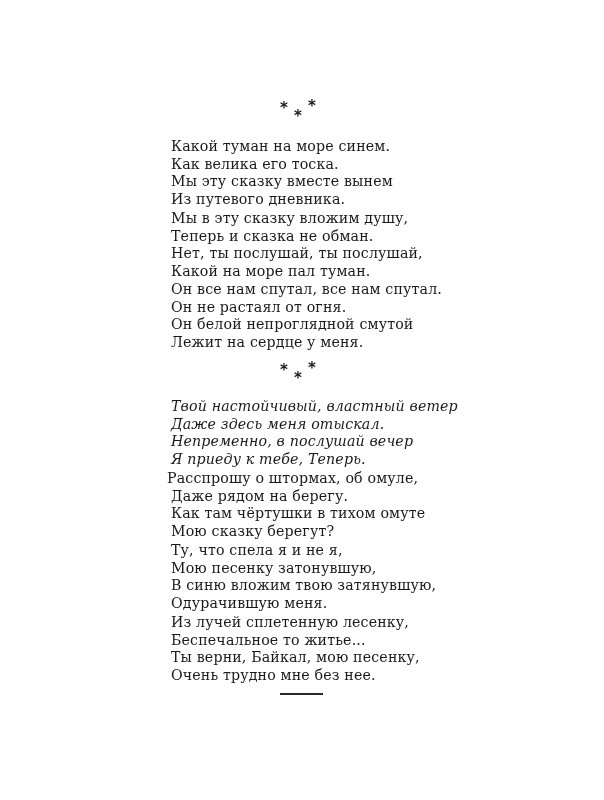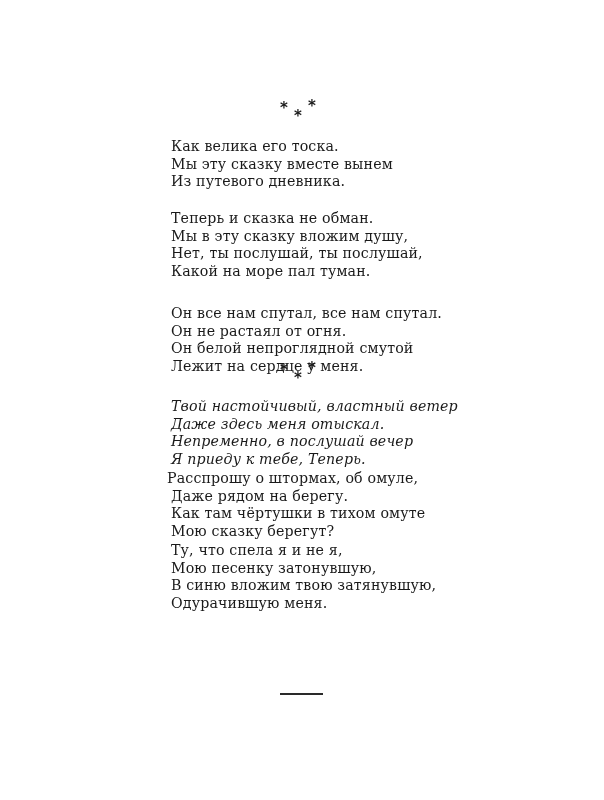--- a/index.html
+++ b/index.html
@@ -64,33 +64,34 @@
 
 <div class="page">
 
   <div class="asterism" style="top:101px;">
     <span class="a1">*</span>
     <span class="a2">*</span>
     <span class="a3">*</span>
   </div>
 
   <div class="stanza" style="top:138px;">
+    <span class="line">Какой туман на море синем.</span>
     <span class="line">Как велика его тоска.</span>
     <span class="line">Мы эту сказку вместе вынем</span>
     <span class="line">Из путевого дневника.</span>
   </div>
 
   <div class="stanza" style="top:210px;">
+    <span class="line">Мы в эту сказку вложим душу,</span>
     <span class="line">Теперь и сказка не обман.</span>
-    <span class="line">Мы в эту сказку вложим душу,</span>
     <span class="line">Нет, ты послушай, ты послушай,</span>
     <span class="line">Какой на море пал туман.</span>
   </div>
 
-  <div class="stanza" style="top:281px;margin-top:24px;">
+  <div class="stanza" style="top:281px;">
     <span class="line">Он все нам спутал, все нам спутал.</span>
     <span class="line">Он не растаял от огня.</span>
     <span class="line">Он белой непроглядной смутой</span>
     <span class="line">Лежит на сердце у меня.</span>
   </div>
 
   <div class="asterism" style="top:363px;">
     <span class="a1">*</span>
     <span class="a2">*</span>
     <span class="a3">*</span>
@@ -110,16 +111,22 @@
     <span class="line" style="padding-left:4px;">Мою сказку берегут?</span>
   </div>
 
   <div class="stanza" style="top:542px;">
     <span class="line">Ту, что спела я и не я,</span>
     <span class="line">Мою песенку затонувшую,</span>
     <span class="line">В синю вложим твою затянувшую,</span>
     <span class="line">Одурачившую меня.</span>
   </div>
 
+  <div class="stanza" style="top:614px;">
+    <span class="line">Из лучей сплетенную лесенку,</span>
+    <span class="line">Беспечальное то житье...</span>
+    <span class="line">Ты верни, Байкал, мою песенку,</span>
+    <span class="line">Очень трудно мне без нее.</span>
+  </div>
 
   <div class="end-rule"></div>
 
 </div>
 
 </body></html>

